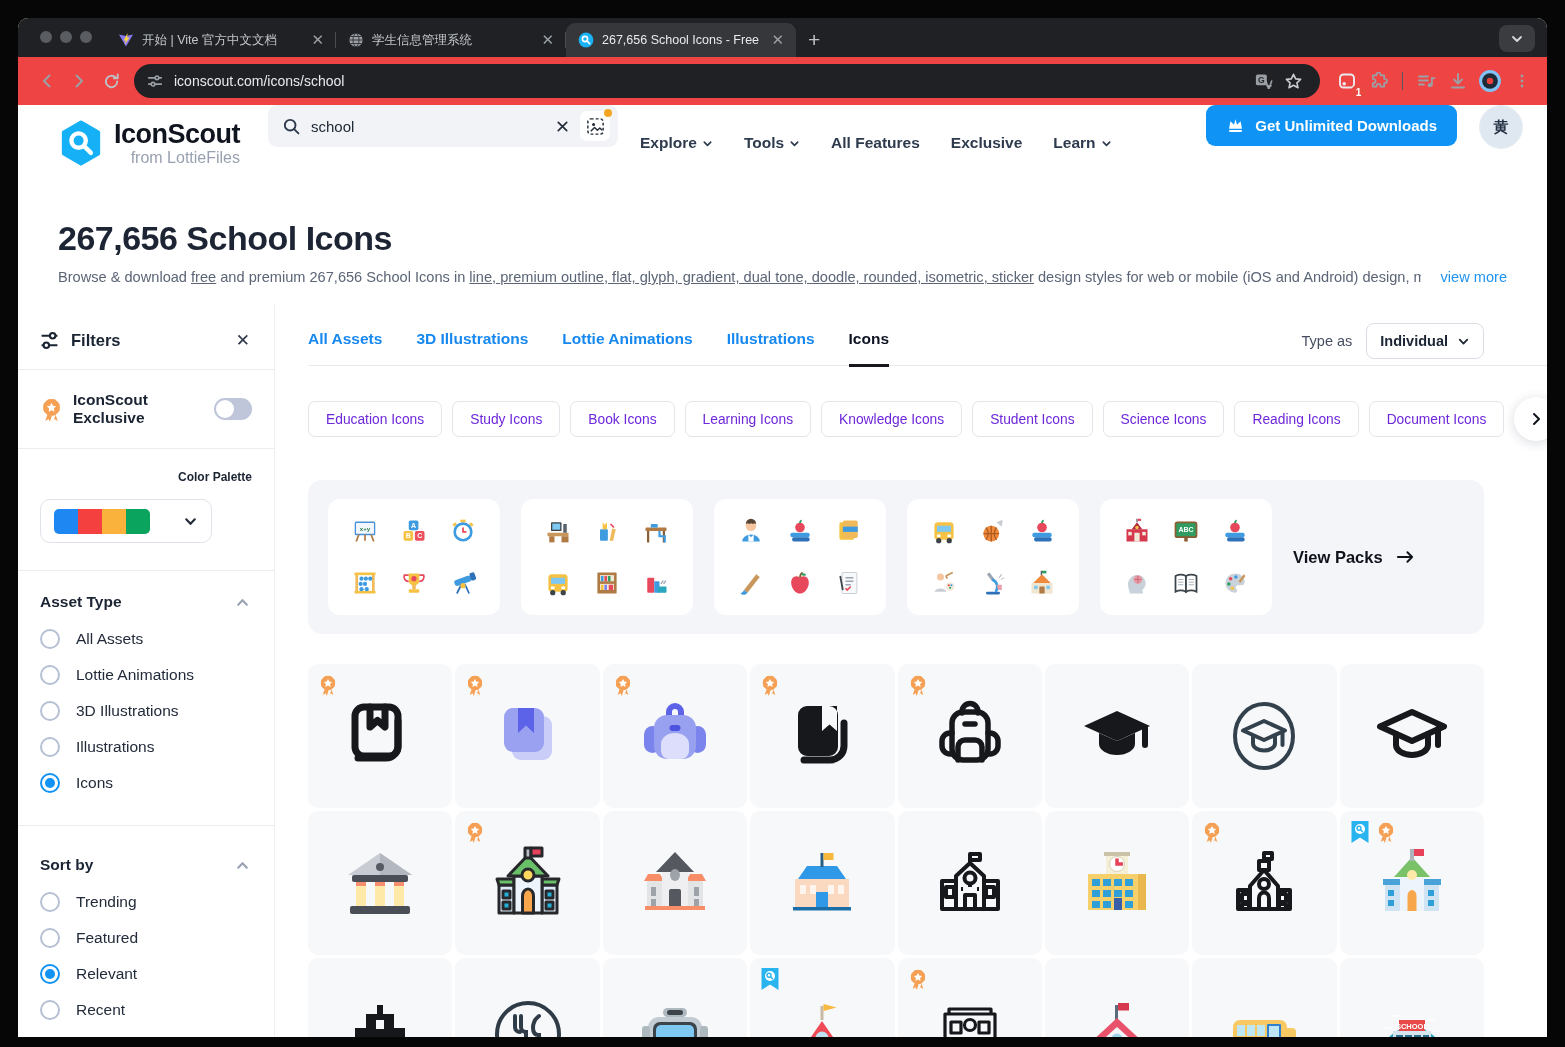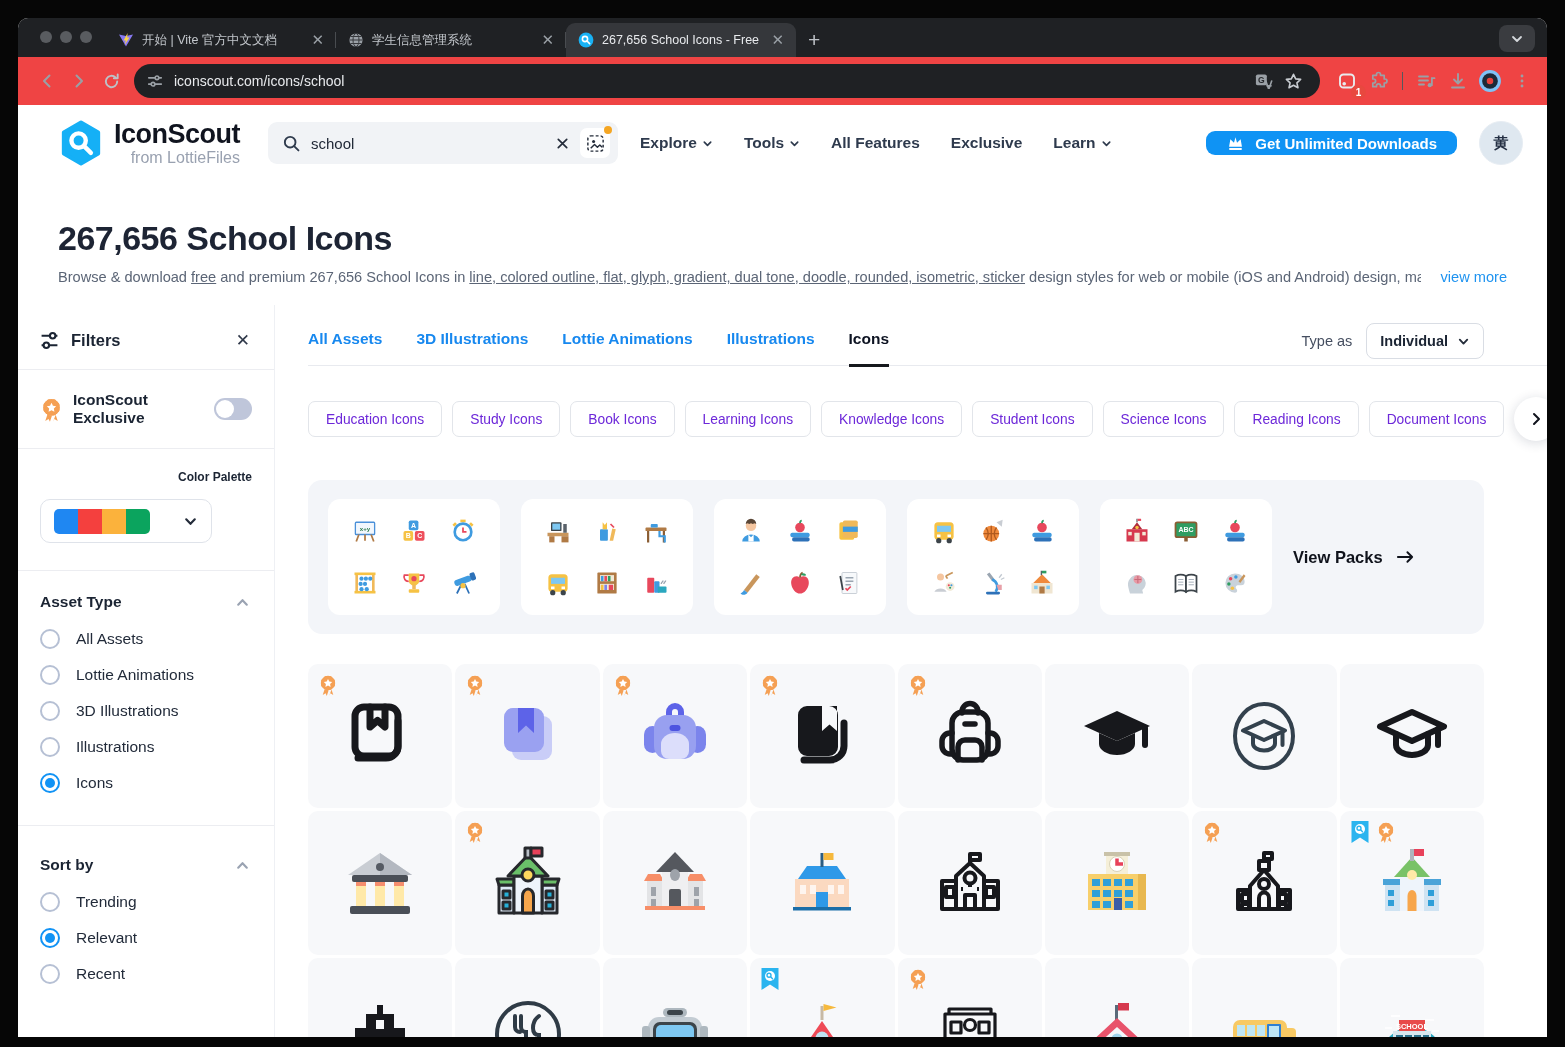--- a/index.html
+++ b/index.html
@@ -32,33 +32,33 @@
     padding:0 12px; margin:0 10px 0 6px; min-width:0; }
   .url-text { flex:1; color:#e8eaed; font-size:14px; margin-left:10px; white-space:nowrap; overflow:hidden; }
   .ext-wrap { position:relative; }
   .ext-badge { position:absolute; right:-4px; bottom:-3px; background:#e8483f; color:#fff; font-size:10px; font-weight:bold;
     min-width:15px; height:14px; border-radius:7px; display:flex; align-items:center; justify-content:center; padding:0 3px; }
   .tb-sep { width:1px; height:18px; background:#55585c; margin:0 6px; }
 
   
   .site { flex:1; background:#fff; overflow:hidden; display:flex; flex-direction:column; min-height:0; }
 
-  .site-header { height:76px; flex-shrink:0; display:flex; align-items:center; padding:0 24px 0 40px; }
+  .site-header { height:76px; flex-shrink:0; display:flex; padding:0 24px 0 40px; }
   .logo { display:flex; align-items:center; gap:10px; }
   .logo-txt { line-height:1; }
   .logo-title { font-size:27px; font-weight:bold; color:#10141f; letter-spacing:-0.5px; }
   .logo-sub { font-size:16px; color:#99a1b0; margin-top:2px; text-align:right; }
   .search { width:350px; height:42px; background:#f1f3f6; border-radius:9px; display:flex; align-items:center;
     padding:0 8px 0 14px; margin-left:28px; gap:10px; }
   .search-val { flex:1; font-size:15px; color:#1d2534; }
   .imgsearch { position:relative; width:30px; height:30px; background:#fff; border-radius:7px; display:flex; align-items:center; justify-content:center; }
   .imgsearch .dot { position:absolute; right:-2px; top:-2px; width:8px; height:8px; border-radius:50%; background:#f5a623; }
   .mainnav { display:flex; gap:31px; margin-left:22px; }
   .mainnav .nav-item { font-size:15.5px; font-weight:600; color:#2e3a4d; display:flex; align-items:center; gap:5px; white-space:nowrap; }
-  .cta { margin-left:auto; height:24px; background:#0f93f4; color:#fff; border-radius:9px; display:flex; align-items:center;
+  .cta { margin-left:auto; height:41px; background:#0f93f4; color:#fff; border-radius:9px; display:flex; align-items:center;
     gap:10px; padding:0 20px; font-size:15px; font-weight:600; white-space:nowrap; }
   .hd-avatar { width:44px; height:44px; border-radius:50%; background:#dfe8f0; margin-left:22px; display:flex; align-items:center;
     justify-content:center; font-size:15px; color:#253044; font-weight:bold; overflow:hidden; border:1px solid #e7edf3; }
 
   .hero { padding:37px 40px 0 40px; flex-shrink:0; }
   .hero-title { font-size:34px; font-weight:bold; color:#1d2434; margin:0; line-height:41px; letter-spacing:-0.5px; }
   .hero-desc-row { display:flex; align-items:baseline; margin-top:8px; }
   .hero-desc { flex:1; font-size:14.6px; color:#5b6576; white-space:nowrap; overflow:hidden; line-height:21px; }
   .hero-desc .lnk { text-decoration:underline; }
   .view-more { color:#1e93f0; font-size:14.6px; margin-left:20px; white-space:nowrap; }
@@ -365,21 +365,21 @@
             </svg>
           </span>
         <span>Get Unlimited Downloads</span>
       </div>
       <div class="hd-avatar">黄</div>
     </div>
 
     <div class="hero">
       <h1 class="hero-title">267,656 School Icons</h1>
       <div class="hero-desc-row">
-        <div class="hero-desc" id="hero-desc"><span>Browse &amp; download </span><span class="lnk">free</span><span> and premium 267,656 School Icons in </span><span class="lnk">line, colored outline, flat, glyph, gradient, dual tone, doodle, rounded, isometric, sticker</span><span> design styles for web or mobile (iOS and Android) design, marketing, or</span></div>
+        <div class="hero-desc" id="hero-desc"><span>Browse &amp; download </span><span class="lnk">free</span><span> and premium 267,656 School Icons in </span><span class="lnk">line, premium outline, flat, glyph, gradient, dual tone, doodle, rounded, isometric, sticker</span><span> design styles for web or mobile (iOS and Android) design, marketing, or</span></div>
         <span class="view-more">view more</span>
       </div>
     </div>
 
     <div class="content">
 
       <div class="sidebar">
         <div class="filters-head">
           <span class="ico" id="ic-filters">
               <svg viewBox="0 0 18 18" xmlns="http://www.w3.org/2000/svg" width="19" height="19">
@@ -464,20 +464,24 @@
                 <path d="M3 9 l4 -4.2 L11 9" stroke="#9aa3b2" stroke-width="2" fill="none" stroke-linecap="round" stroke-linejoin="round"></path>
               </svg>
             </span>
         </div>
         <div id="sort-by-options">
             <div class="radio-row">
               <div class="radio"></div>
               <span class="radio-label">Trending</span>
             </div>
             <div class="radio-row">
+              <div class="radio"></div>
+              <span class="radio-label">Featured</span>
+            </div>
+            <div class="radio-row">
               <div class="radio sel"></div>
               <span class="radio-label">Relevant</span>
             </div>
             <div class="radio-row">
               <div class="radio"></div>
               <span class="radio-label">Recent</span>
             </div>
           </div>
       </div>
 

